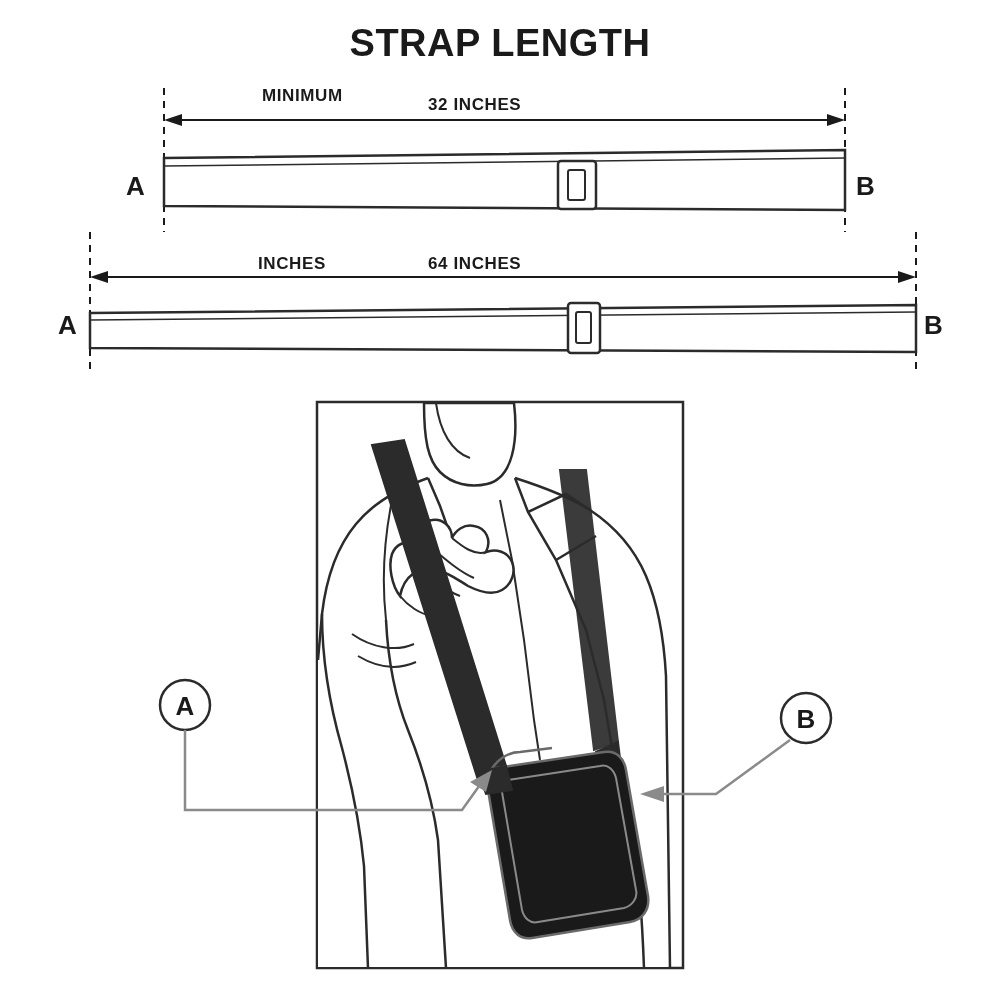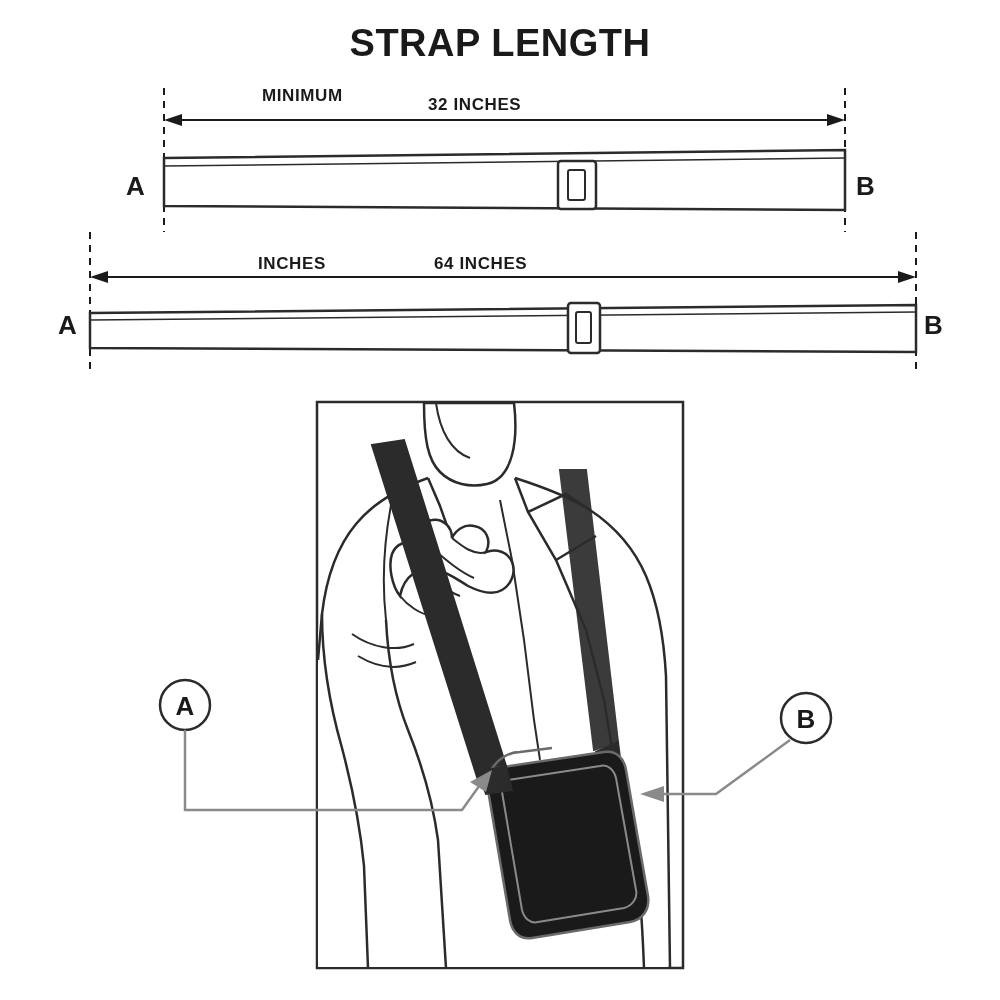--- a/index.html
+++ b/index.html
@@ -61,21 +61,21 @@
 <div id="canvas">
 
   <div class="title">STRAP LENGTH</div>
 
   <div class="dim-label" style="left:262px; top:86px;">MINIMUM</div>
   <div class="dim-label" style="left:428px; top:95px;text-align:center;">32 INCHES</div>
   <div class="endpoint-label" style="left:126px; top:171px;">A</div>
   <div class="endpoint-label" style="left:856px; top:171px;">B</div>
 
   <div class="dim-label" style="left:258px; top:254px;">INCHES</div>
-  <div class="dim-label" style="left:428px; top:254px;margin-left:6px;">64 INCHES</div>
+  <div class="dim-label" style="left:428px; top:254px;">64 INCHES</div>
   <div class="endpoint-label" style="left:58px; top:310px;">A</div>
   <div class="endpoint-label" style="left:924px; top:310px;">B</div>
 
   <svg class="layer" viewBox="0 0 1000 1000">
 
     <g>
 
       <line x1="164" y1="88" x2="164" y2="232" stroke="#1a1a1a" stroke-width="2" stroke-dasharray="7 6"></line>
       <line x1="845" y1="88" x2="845" y2="232" stroke="#1a1a1a" stroke-width="2" stroke-dasharray="7 6"></line>
 

